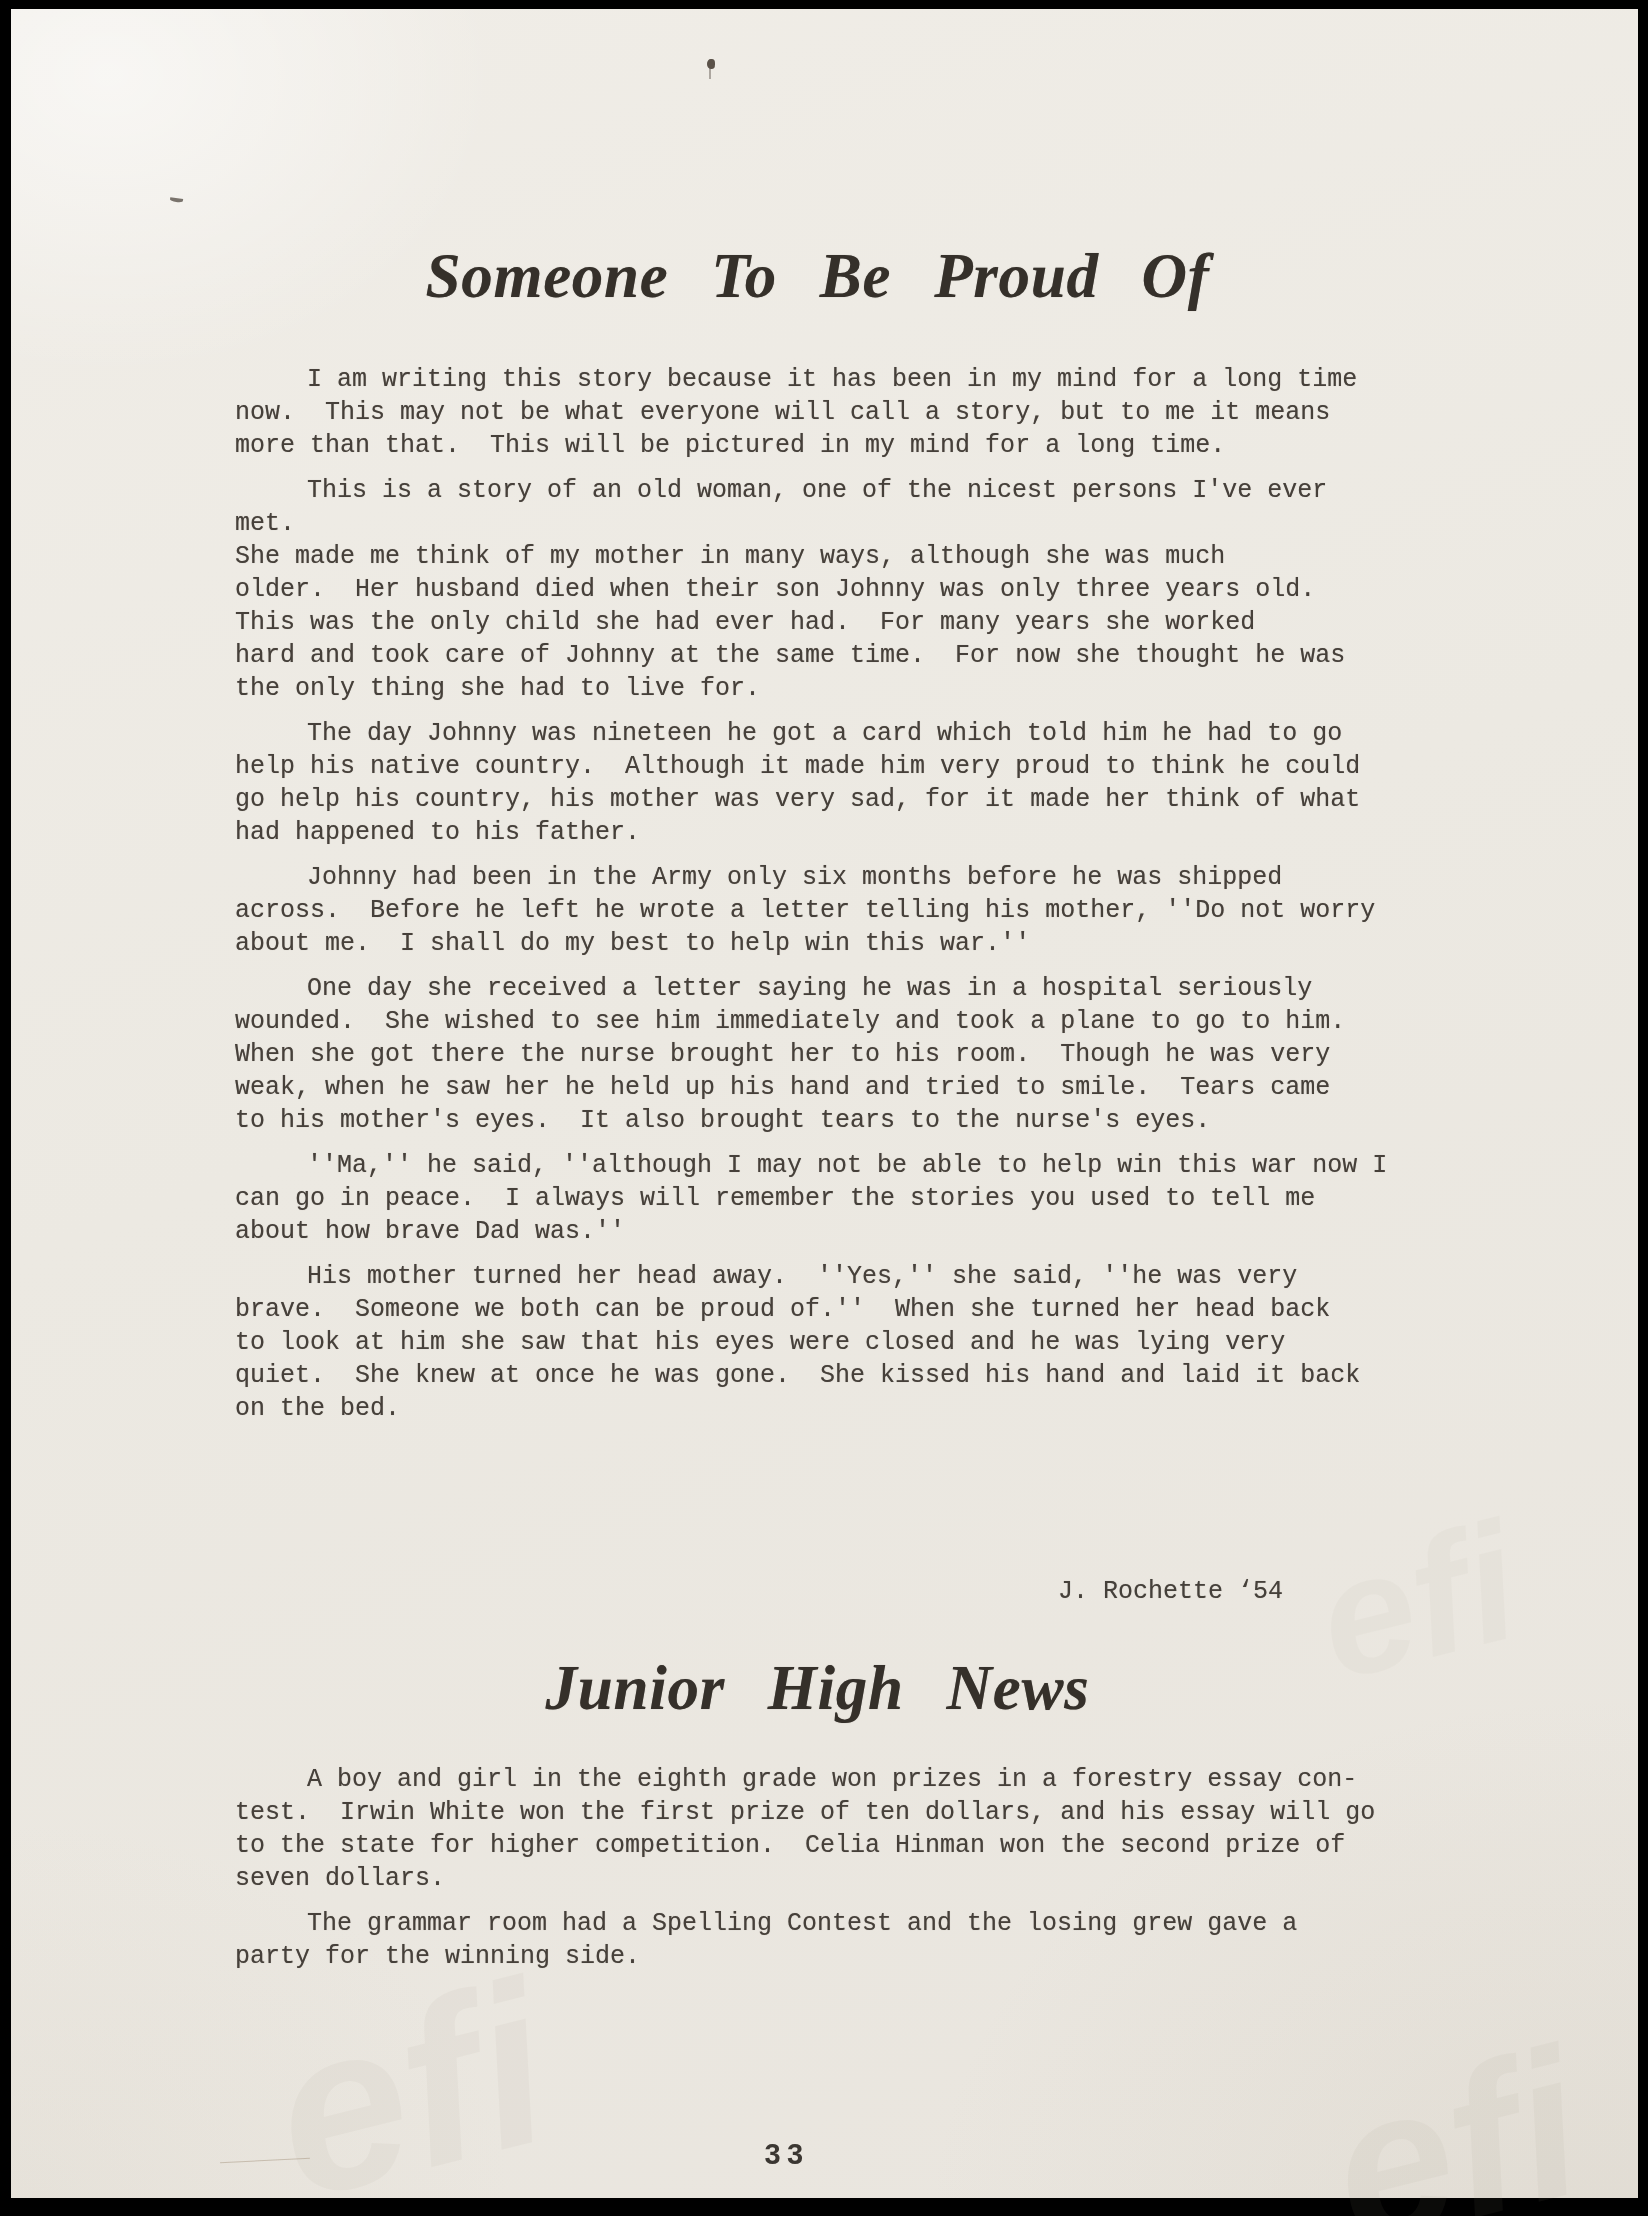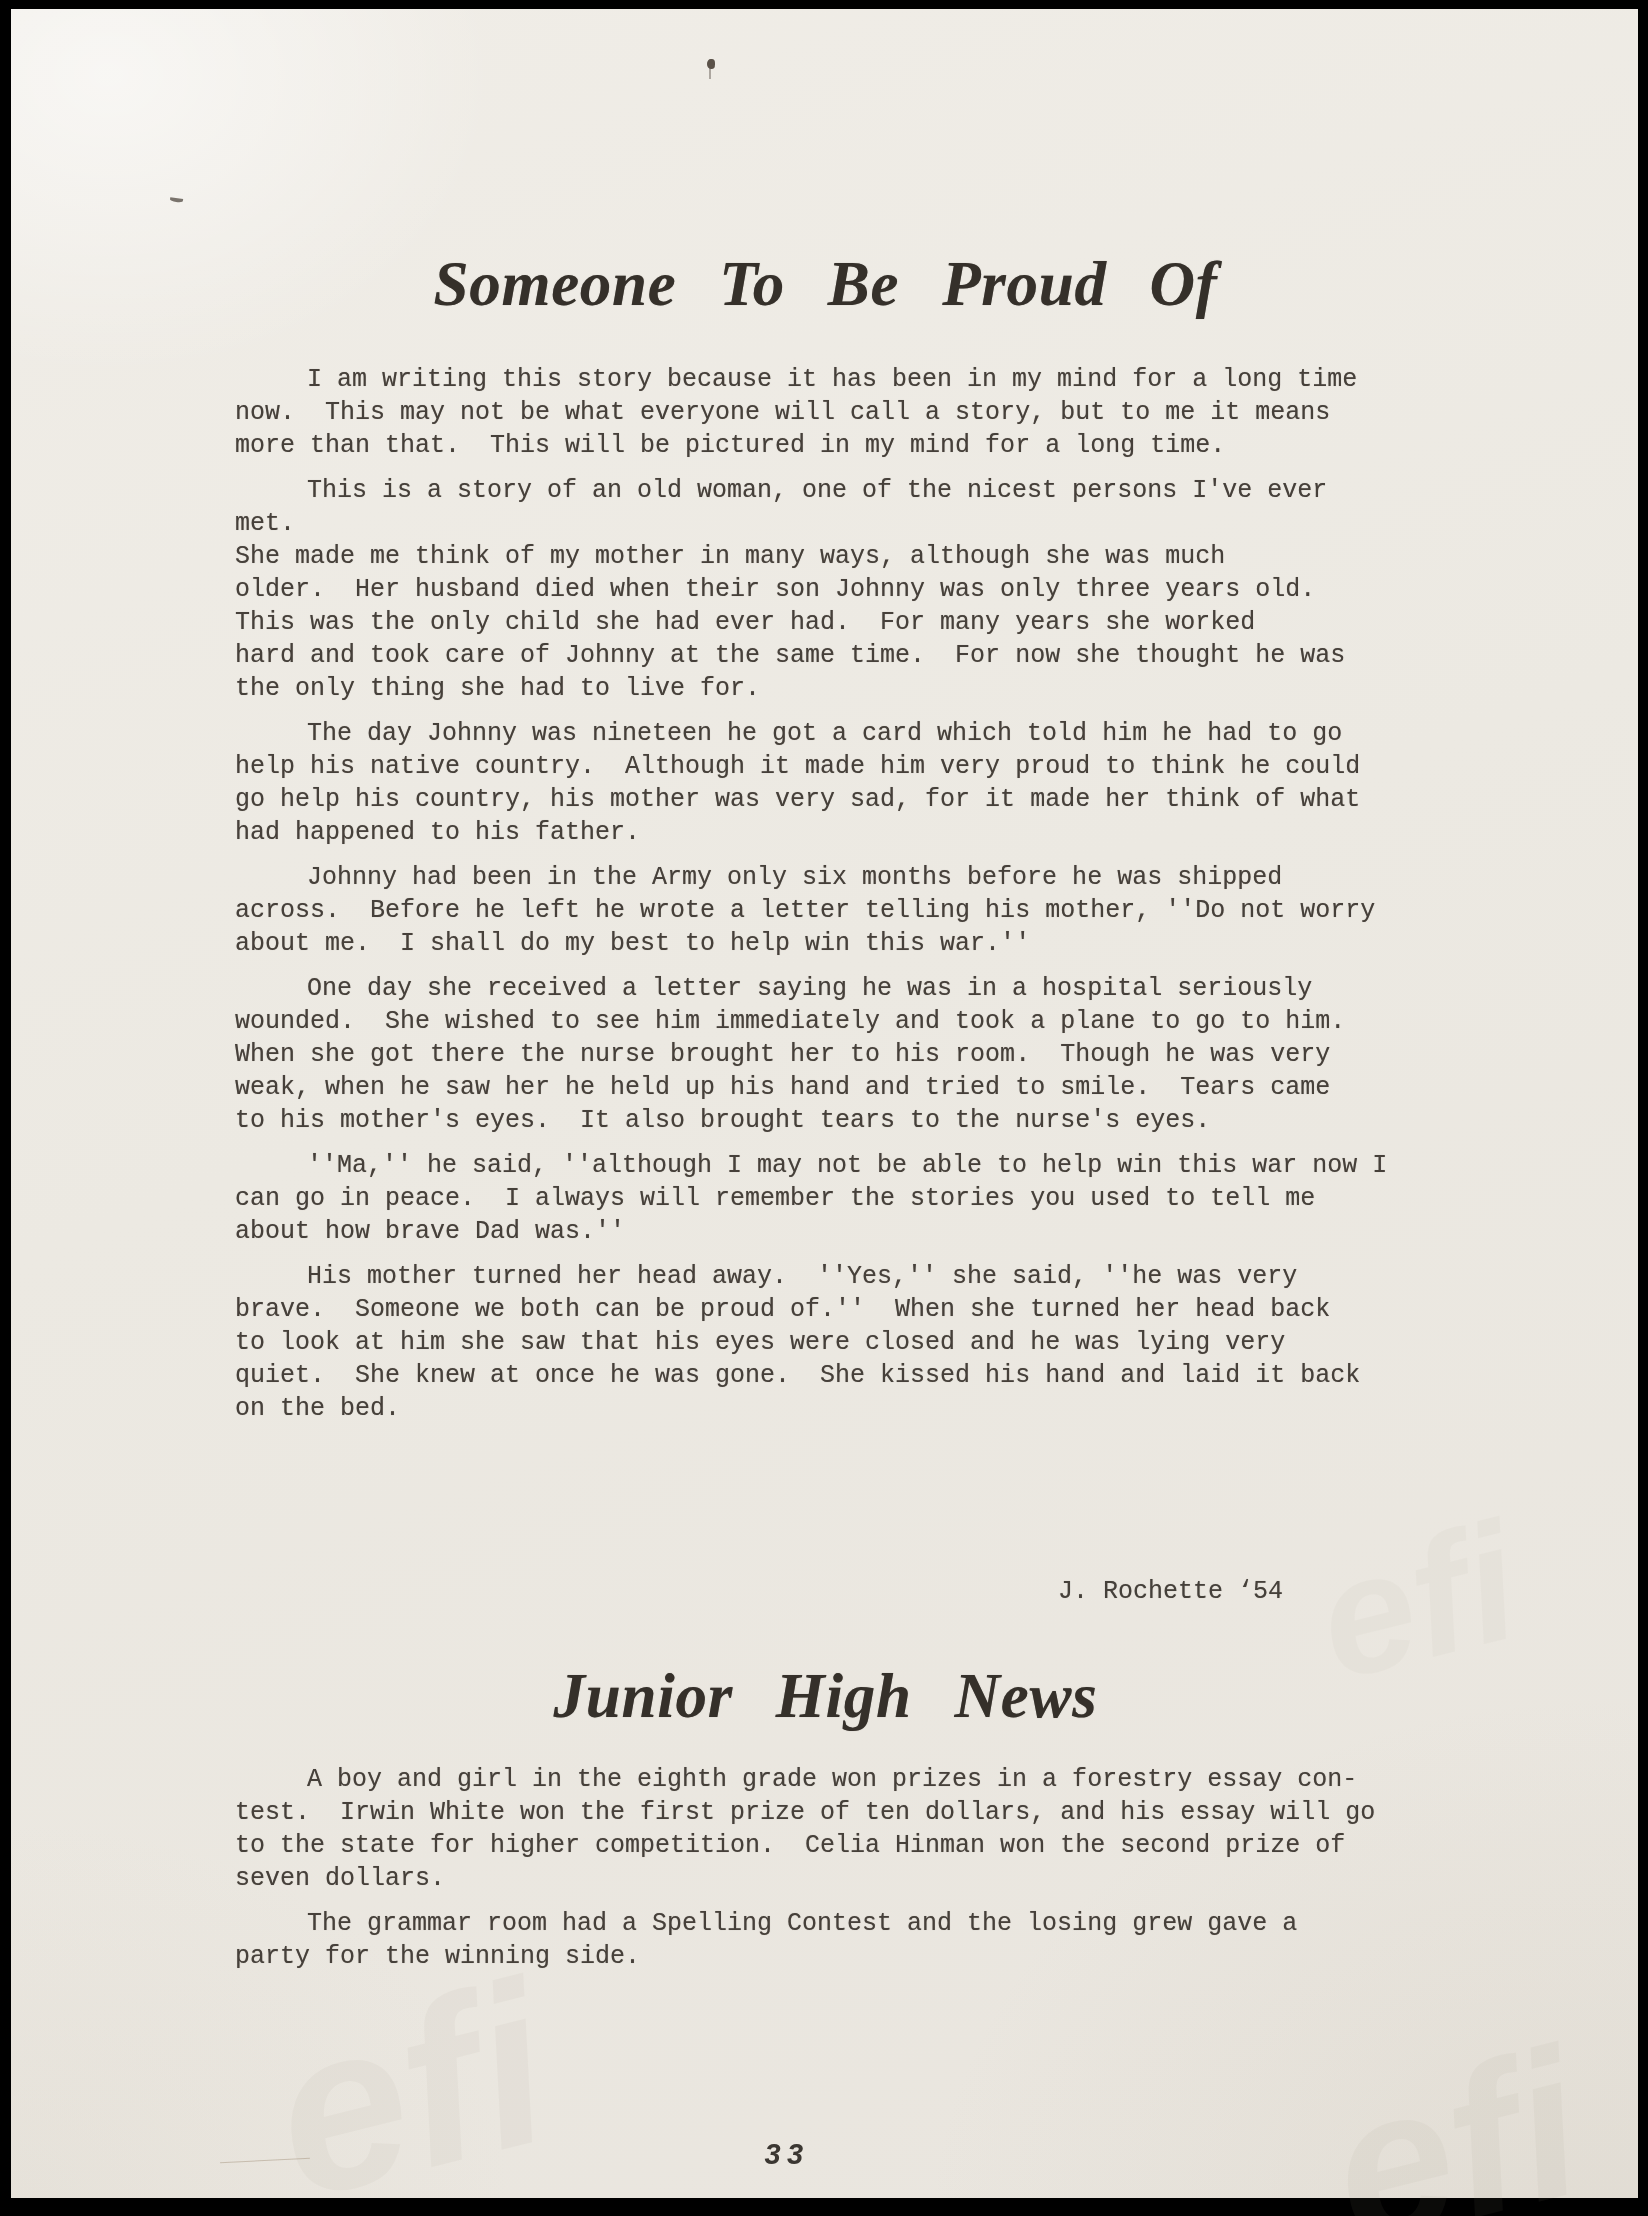--- a/index.html
+++ b/index.html
@@ -33,21 +33,21 @@
     text-align: center;
     font-family: "Liberation Serif", "DejaVu Serif", serif;
     font-style: italic;
     font-weight: 700;
     font-size: 63px;
     line-height: 70px;
     color: #35302a;
     word-spacing: 0.42em;
     letter-spacing: 0.7px;
     text-shadow: 0 0 0.7px rgba(53,48,42,0.55);
-    margin: 16px;
+    margin: 8px;
   }
   #story-title { top: 224px; }
   #news-title  { top: 1636px; }
   .body-text {
     position: absolute;
     left: 212px;
     width: 1183px;
     color: #46403a;
     font-size: 25px;
     line-height: 33px;
@@ -77,21 +77,20 @@
     position: absolute;
     left: 212px;
     top: 2129px;
     width: 1128px;
     text-align: center;
     font-family: "Liberation Sans", sans-serif;
     font-weight: 700;
     font-size: 29px;
     letter-spacing: 6.3px;
     color: #3b3732;
-    font-style: italic;
   }
   .watermark {
     position: absolute;
     font-family: "Liberation Sans", sans-serif;
     font-style: italic;
     font-weight: 700;
     color: #9e9584;
     opacity: 0.07;
     transform: rotate(-14deg);
     pointer-events: none;

